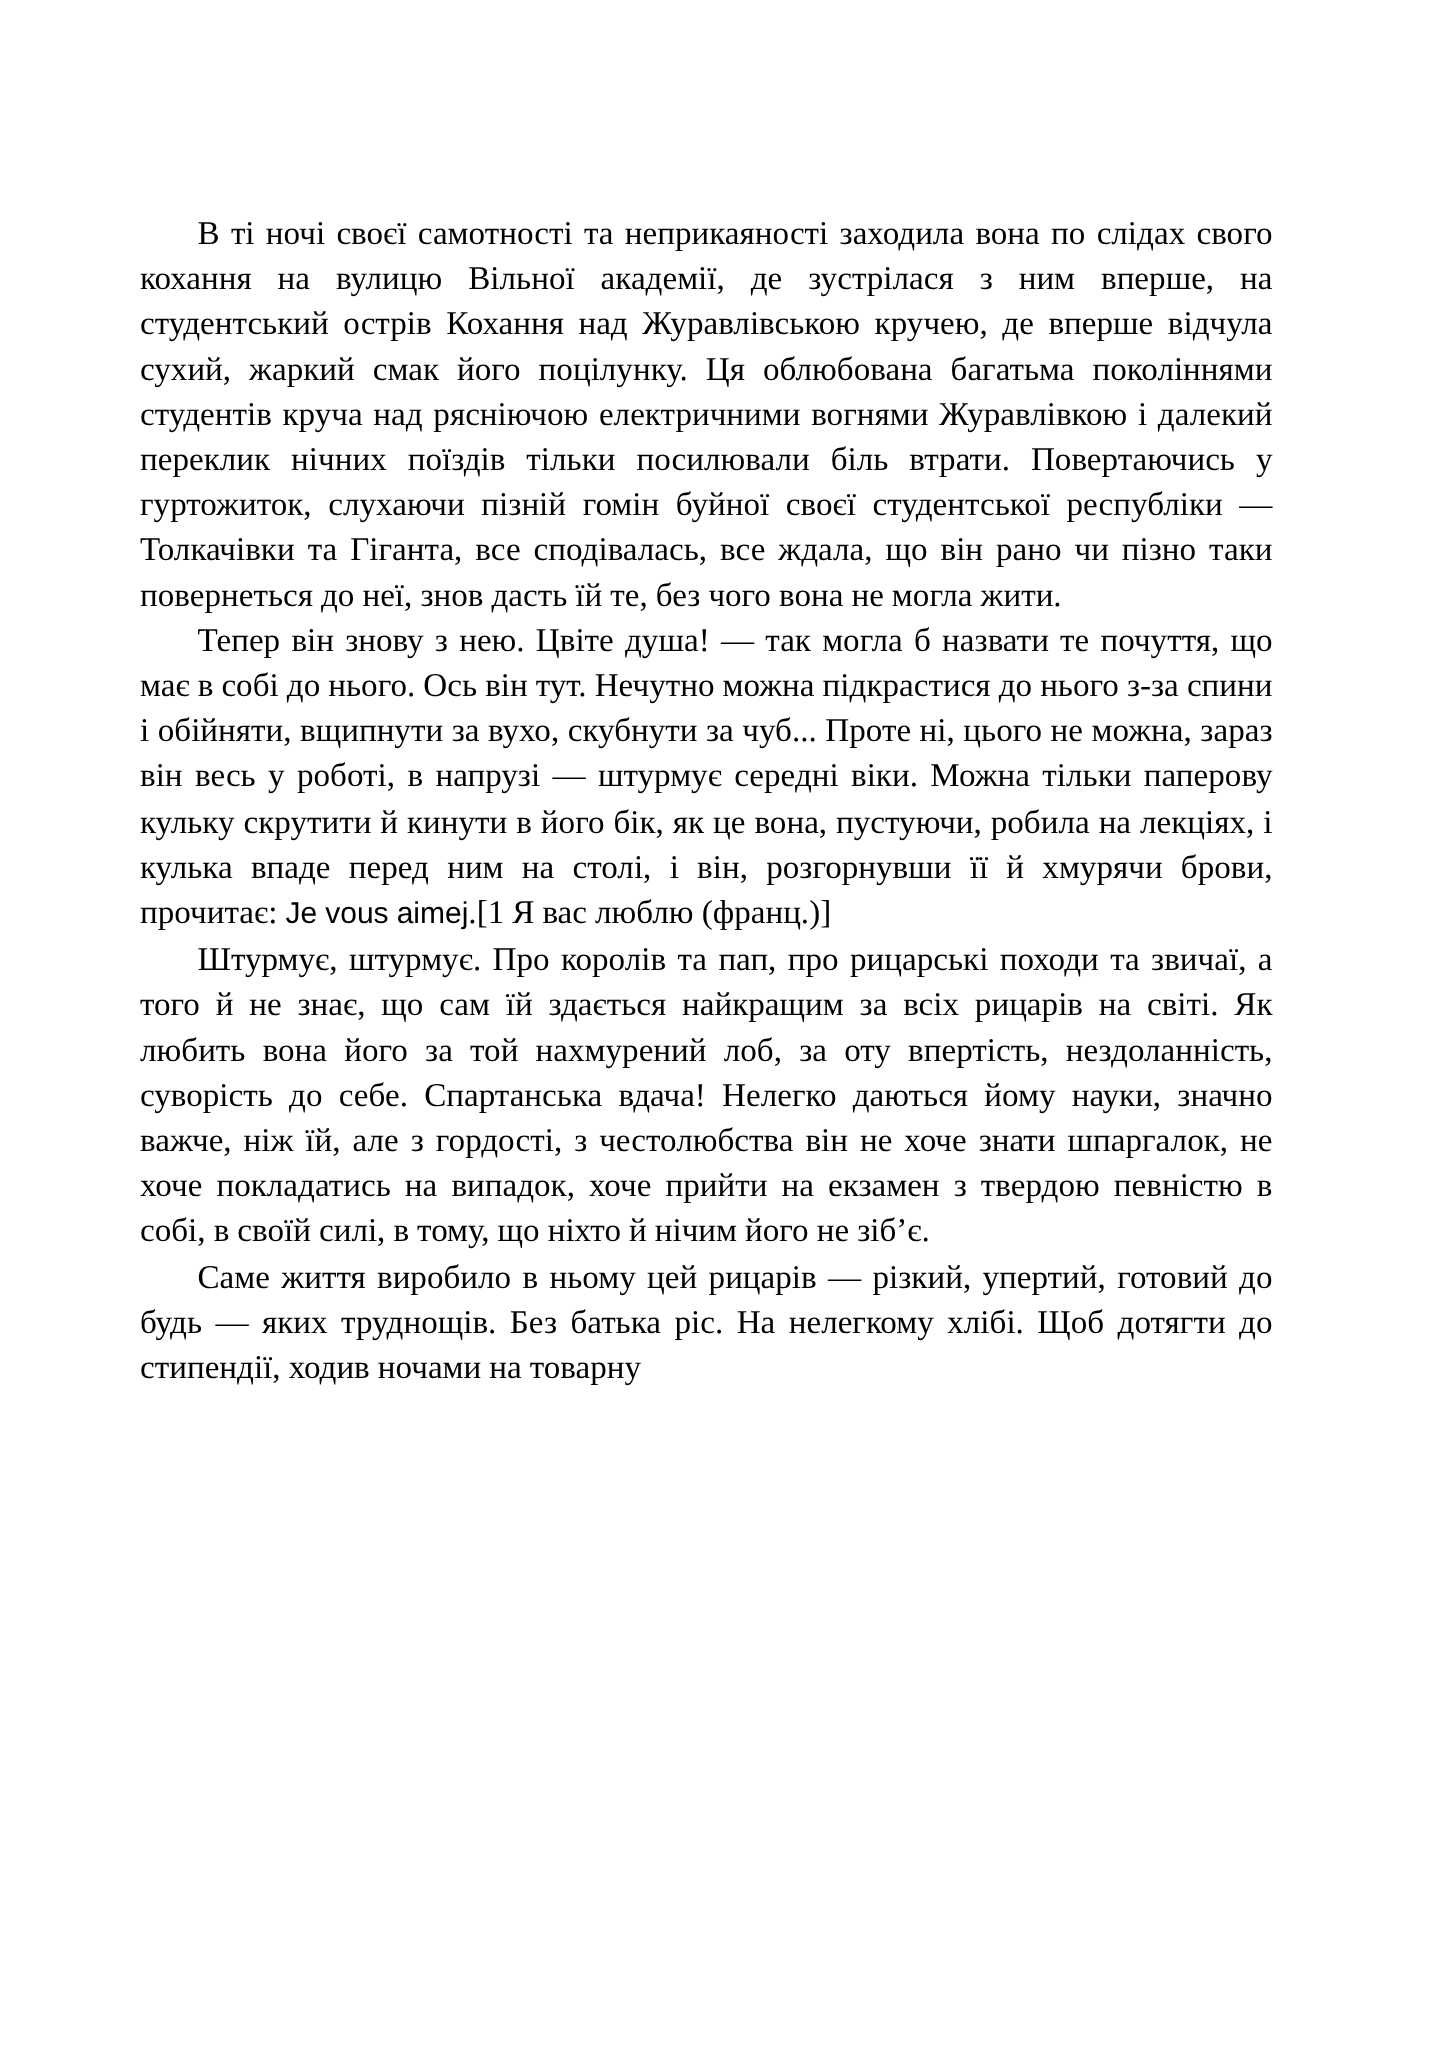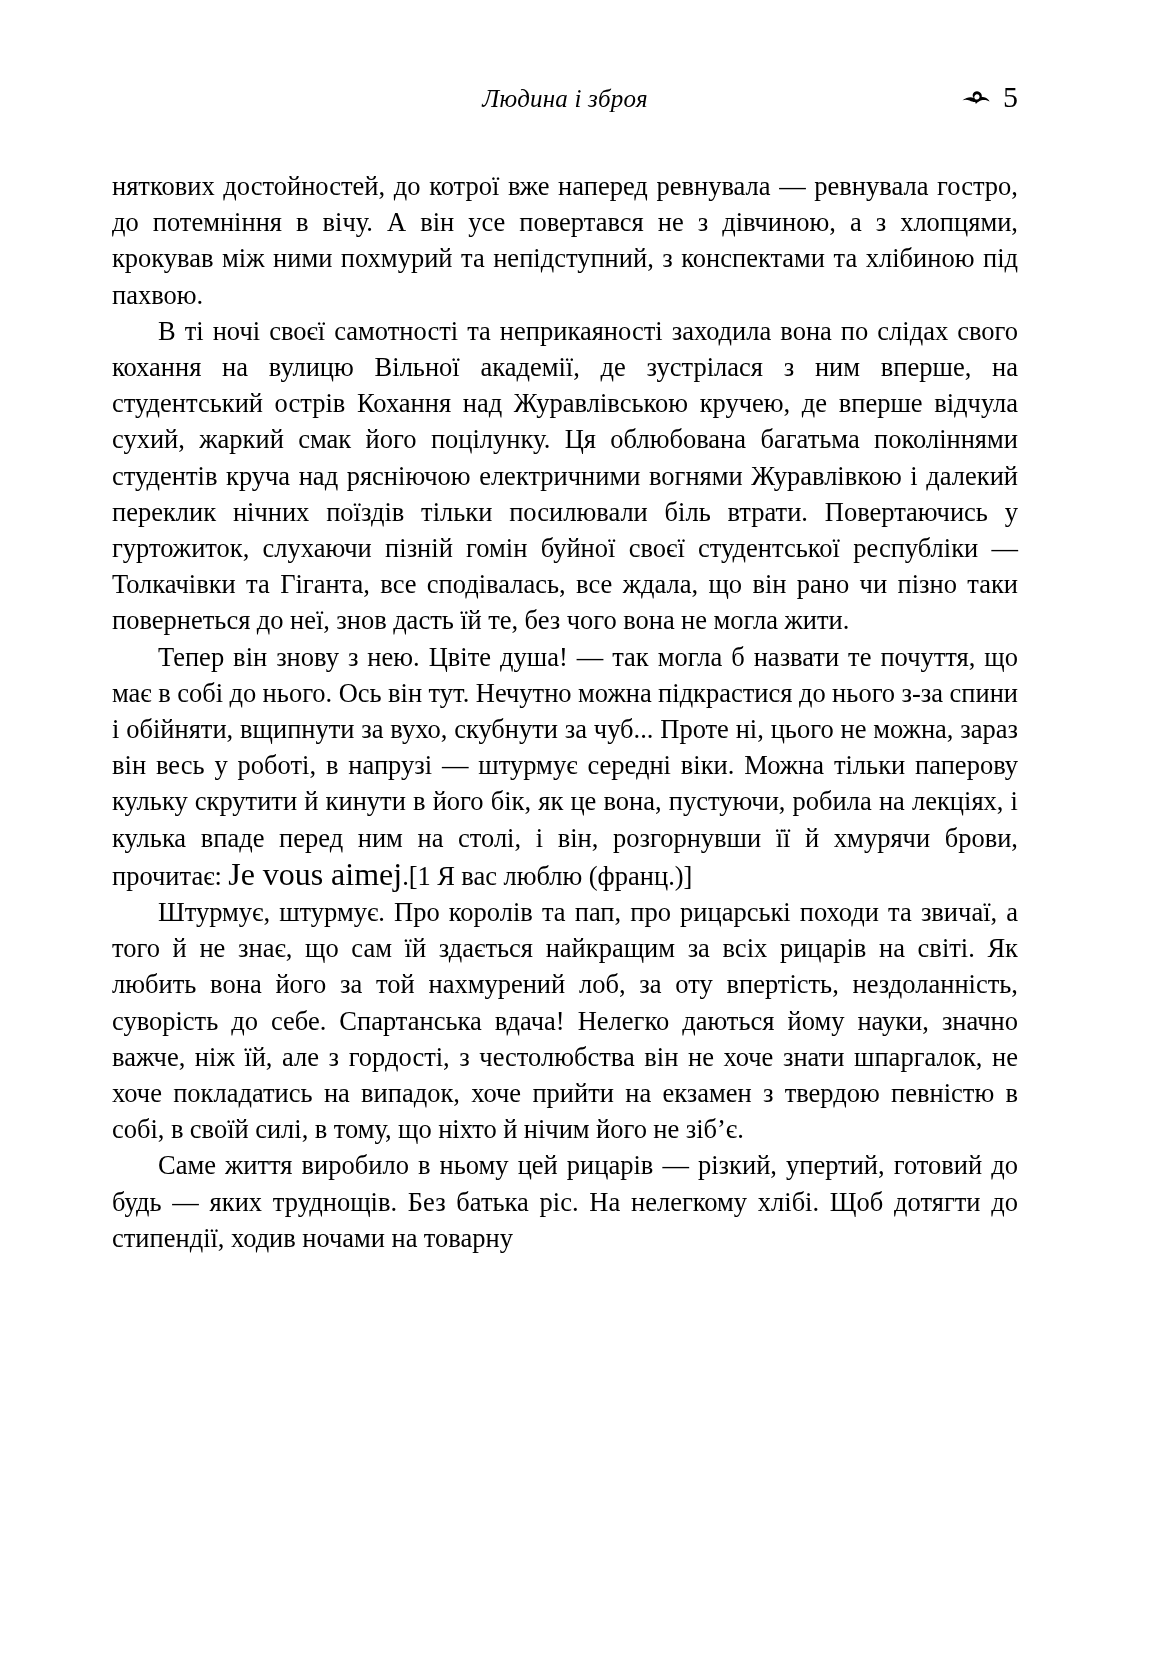--- a/index.html
+++ b/index.html
@@ -84,52 +84,32 @@
     hyphens: manual;
     -webkit-hyphens: manual;
     word-spacing: -0.2px;
   }
 
   .para.first {
     text-indent: 0;
   }
 
   .foreign {
-    font-family: Liberation Serif, serif;
-    font-size: 32px;
+    font-family: Liberation Sans, sans-serif;
+    font-size: 24px;
   }
 </style>
 </head>
 <body>
 
 <div class="page">
 
-  <div class="running-head">
-    <span class="running-head-title">Людина і зброя</span>
-
-    <span class="folio">
-      <span class="folio-ornament">
-        <svg viewBox="0 0 30 26" width="30" height="26" aria-hidden="true">
-          <path d="M1.5 15.2 C5.5 12.4, 9.5 11.6, 12.6 12.9 C11.1 11.0, 11.4 8.4, 13.4 7.1
-                   C15.7 5.6, 18.9 6.4, 20.2 8.8 C21.6 11.4, 20.5 14.6, 17.9 16.1
-                   C15.0 17.8, 11.4 17.2, 8.6 15.6 C6.5 14.4, 3.9 14.4, 1.5 15.2 Z" fill="#000000"></path>
-          <path d="M13.2 13.6 C16.4 11.6, 20.6 11.2, 24.2 12.6 C26.3 13.4, 27.8 14.9, 28.6 16.6
-                   C26.6 15.2, 24.0 14.6, 21.5 15.1 C19.0 15.6, 16.6 17.0, 14.9 18.9
-                   C14.2 17.2, 13.6 15.4, 13.2 13.6 Z" fill="#000000"></path>
-          <path d="M15.0 9.4 C16.6 8.7, 18.2 9.6, 18.5 11.2 C18.8 12.9, 17.6 14.4, 15.9 14.5
-                   C14.4 14.6, 13.2 13.4, 13.3 11.9 C13.4 10.7, 14.1 9.8, 15.0 9.4 Z" fill="#ffffff"></path>
-        </svg>
-      </span>
-      <span class="folio-number">5</span>
-    </span>
-  </div>
 
   <div class="text-block">
 
-    <p class="para first">няткових достойностей, до котрої вже наперед ревнувала — ревнувала гостро, до потемніння в вічу. А він усе повертався не з дівчиною, а з хлопцями, крокував між ними похмурий та непідступний, з конспектами та хлібиною під пахвою.</p>
 
 
     <p class="para">В ті ночі своєї самотності та неприкаяності заходила вона по слідах свого кохання на вулицю Вільної академії, де зустрілася з ним вперше, на студентський острів Кохання над Журавлівською кручею, де вперше відчула сухий, жаркий смак його поцілунку. Ця облюбована багатьма поколіннями студентів круча над рясніючою електричними вогнями Журавлівкою і далекий переклик нічних поїздів тільки посилювали біль втрати. Повертаючись у гуртожиток, слухаючи пізній гомін буйної своєї студентської республіки — Толкачівки та Гіганта, все сподівалась, все ждала, що він рано чи пізно таки повернеться до неї, знов дасть їй те, без чого вона не могла жити.</p>
 
     <p class="para"><span>Тепер він знову з нею. Цвіте душа! — так могла б назвати те почуття, що має в собі до нього. Ось він тут. Нечутно можна підкрастися до нього з-за спини і обійняти, вщипнути за вухо, скубнути за чуб... Проте ні, цього не можна, зараз він весь у роботі, в напрузі — штурмує середні віки. Можна тільки паперову кульку скрутити й кинути в його бік, як це вона, пустуючи, робила на лекціях, і кулька впаде перед ним на столі, і він, розгорнувши її й хмурячи брови, прочитає: </span><span class="foreign">Je vous aimej</span><span>.[1 Я вас люблю (франц.)]</span></p>
 
     <p class="para">Штурмує, штурмує. Про королів та пап, про рицарські походи та звичаї, а того й не знає, що сам їй здається найкращим за всіх рицарів на світі. Як любить вона його за той нахмурений лоб, за оту впертість, нездоланність, суворість до себе. Спартанська вдача! Нелегко даються йому науки, значно важче, ніж їй, але з гордості, з честолюбства він не хоче знати шпаргалок, не хоче покладатись на випадок, хоче прийти на екзамен з твердою певністю в собі, в своїй силі, в тому, що ніхто й нічим його не зіб’є.</p>
 
     <p class="para">Саме життя виробило в ньому цей рицарів — різкий, упертий, готовий до будь — яких труднощів. Без батька ріс. На нелегкому хлібі. Щоб дотягти до стипендії, ходив ночами на товарну</p>
 

